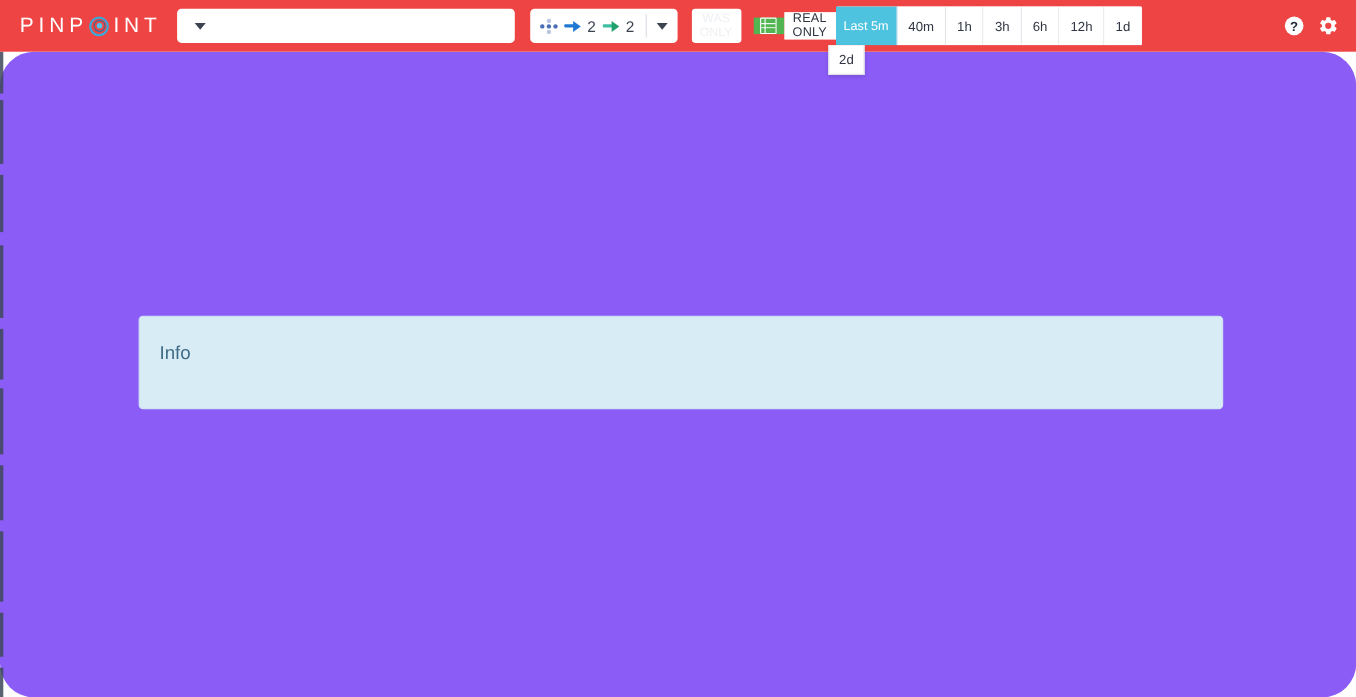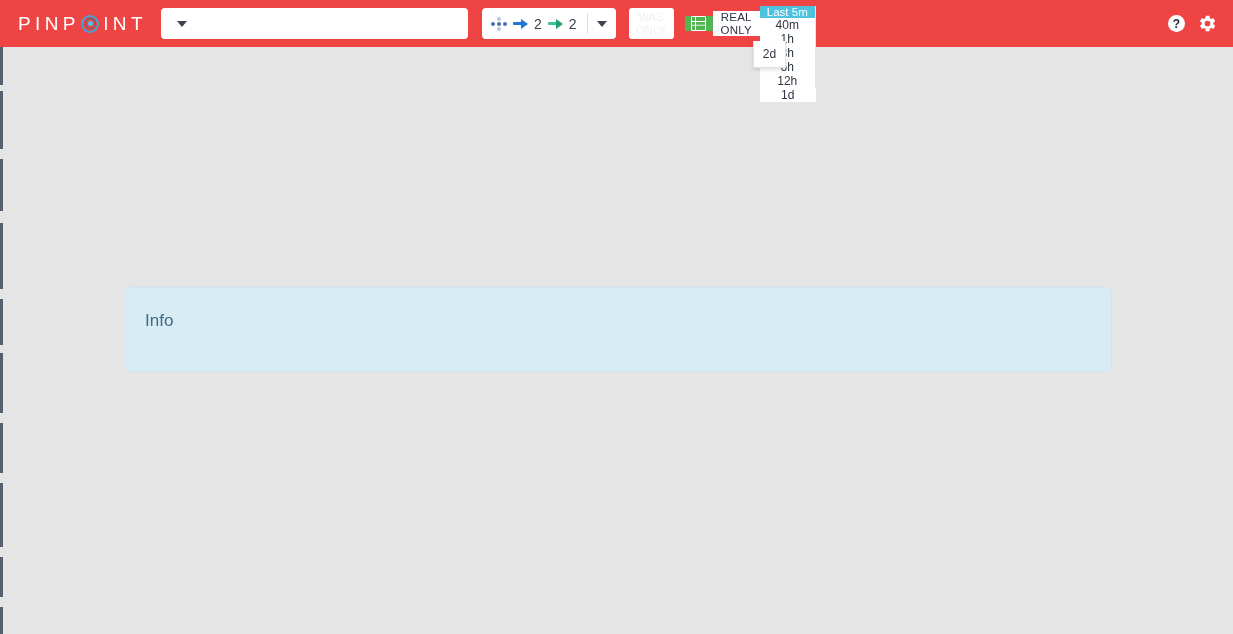--- a/index.html
+++ b/index.html
@@ -240,21 +240,20 @@
 
   
   .period-group {
     display: flex;
     align-items: stretch;
     height: 35px;
     background: #ffffff;
     border-radius: 2px;
     overflow: visible;
     position: relative;
-    flex-direction: column;
   }
   .period-btn {
     display: flex;
     align-items: center;
     justify-content: center;
     background: #ffffff;
     color: #2f3542;
     font-size: 12px;
     padding: 0 10px;
     min-width: 32px;
@@ -324,21 +323,22 @@
     background: #3d4858;
     opacity: .85;
   }
 
   
   .main {
     position: absolute;
     top: 47px; left: 0;
     width: 1233px;
     height: 587px;
-    background: #e5e5e5;
+    background: #8b5cf6;
+    border-radius: 31px;
   }
   .info-box {
     position: absolute;
     left: 126px;
     top: 240px;
     width: 986px;
     background: #d8ecf6;
     border: 1px solid #cfe5f1;
     border-radius: 4px;
     padding: 23px 18px 25px 18px;

